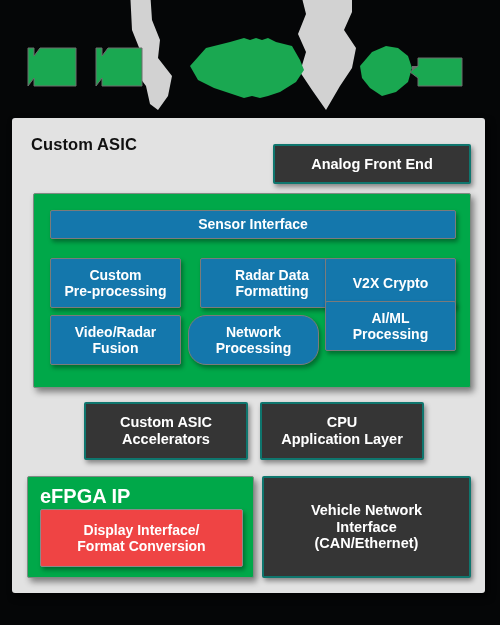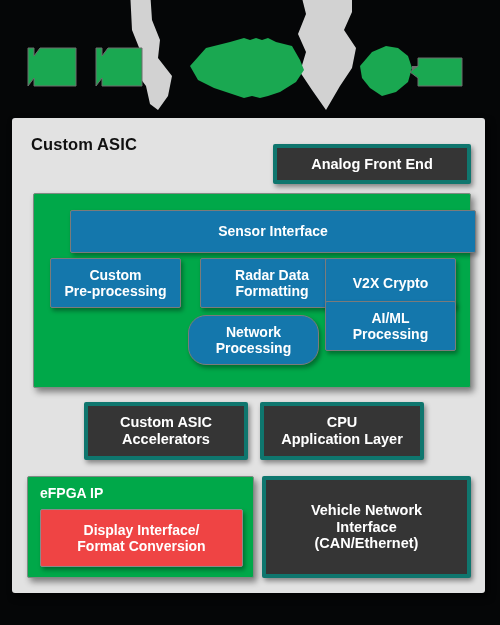--- a/index.html
+++ b/index.html
@@ -57,21 +57,21 @@
     justify-content: center;
     text-align: center;
     border-radius: 2px;
     line-height: 1.16;
   }
   .box .lines { display: block; }
 
   .dark-box {
     background: #353535;
     color: #ffffff;
-    border: 4px solid #0f766e;
+    border: 2px solid #0f766e;
     box-shadow: 2px 3px 5px rgba(0,0,0,0.42);
     font-size: 14.5px;
     font-weight: bold;
   }
   .blue-box {
     background: #1477ac;
     color: #ffffff;
     border: 1px solid #7b7b7b;
     box-shadow: 2px 3px 4px rgba(0,0,0,0.35);
     font-size: 14px;
@@ -91,38 +91,38 @@
     background: #00a849;
     border: 1px solid #7e8a82;
     border-radius: 2px;
     box-shadow: 3px 4px 6px rgba(0,0,0,0.45);
   }
 
   
   #analog-front-end { left: 261px; top: 26px;  width: 198px; height: 40px; }
 
   #sensor-block     { left: 21px;  top: 75px;  width: 438px; height: 195px; }
-  #sensor-interface { left: 16px;  top: 16px;  width: 406px; height: 43px; margin-left: 20px; }
+  #sensor-interface { left: 16px;  top: 16px;  width: 406px; height: 29px; }
 
   .grid-box { width: 131px; height: 50px; }
   #pixel-pre   { left: 16px;  top: 64px; }
   #radar-fmt   { left: 166px; top: 64px; padding-left: 13px; }
   #v2x-crypto  { left: 291px; top: 64px; }
   #video-radar { left: 16px;  top: 121px; }
   #net-proc    { left: 154px; top: 121px; border-radius: 18px; }
   #aiml-proc   { left: 291px; top: 107px; }
 
   #asic-accel  { left: 72px;  top: 284px; width: 164px; height: 58px; }
   #cpu-app     { left: 248px; top: 284px; width: 164px; height: 58px; }
 
   #efpga-panel { left: 15px;  top: 358px; width: 227px; height: 102px; }
   #efpga-label {
     position: absolute;
     left: 12px; top: 8px;
-    font-size: 14px;
+    font-size: 20px;
     font-weight: bold;
     color: #ffffff;
   }
   #display-iface { left: 12px; top: 32px; width: 203px; height: 58px; }
 
   #vehicle-net  { left: 250px; top: 358px; width: 209px; height: 102px; font-size: 14.5px; }
 </style>
 </head>
 <body>
 
@@ -171,20 +171,26 @@
         <span>Formatting</span>
       </span>
     </div>
 
     <div class="box blue-box grid-box" id="v2x-crypto">
       <span class="lines">
         <span>V2X Crypto</span>
       </span>
     </div>
 
+    <div class="box blue-box grid-box" id="video-radar">
+      <span class="lines">
+        <span>Video/Radar</span><br>
+        <span>Fusion</span>
+      </span>
+    </div>
 
     <div class="box blue-box grid-box" id="net-proc">
       <span class="lines">
         <span>Network</span><br>
         <span>Processing</span>
       </span>
     </div>
 
     <div class="box blue-box grid-box" id="aiml-proc">
       <span class="lines">

